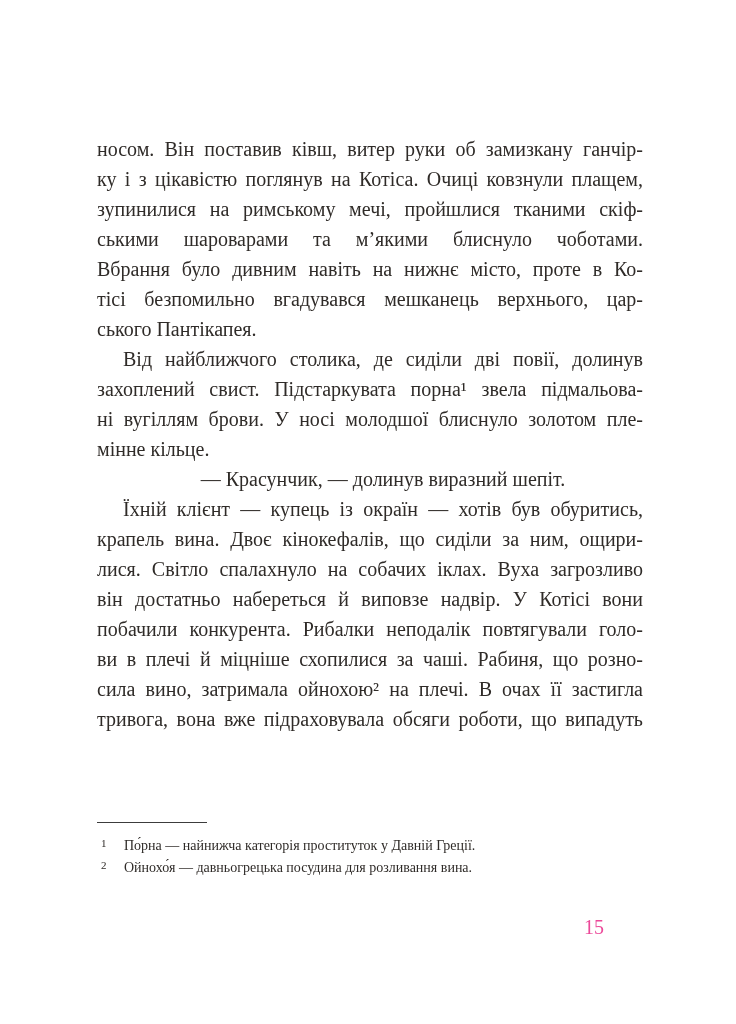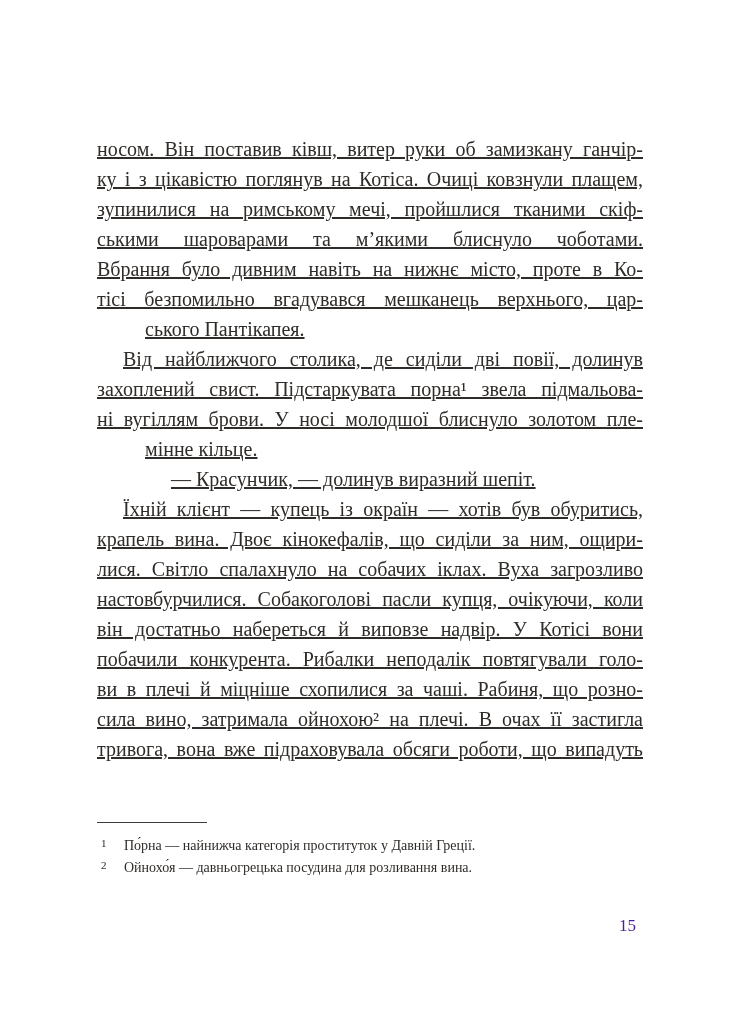--- a/index.html
+++ b/index.html
@@ -14,27 +14,27 @@
   }
   .text-block {
     position: absolute;
     left: 97px;
     top: 134px;
     width: 546px;
     font-size: 20px;
     line-height: 30px;
   }
   .para { margin: 0; }
-  .line { height: 30px; text-decoration: underline; }
+  .line { height: 30px; }
   .line.fill {
     text-align: justify;
     text-align-last: justify;
   }
-  .line.last { text-align: left; margin-left: 48px; }
-  .line.indent { text-indent: 26px; }
+  .line.last { text-align: left; }
+  .line.indent { text-indent: 26px; text-align: center; }
   .footnote-rule {
     position: absolute;
     left: 97px;
     top: 822px;
     width: 110px;
     height: 1px;
     background: #3c3c3c;
   }
   .footnotes {
     position: absolute;
@@ -57,23 +57,23 @@
     top: -3px;
     flex: 0 0 auto;
   }
   .fn-text {
     flex: 1;
     font-size: 14px;
   }
   .folio {
     position: absolute;
     top: 916px;
-    right: 100px;
-    font-size: 17px;
-    color: #4c1d95;
+    right: 132px;
+    font-size: 20px;
+    color: #ec4899;
   }
 </style>
 </head>
 <body>
 
 <div class="page">
   <div class="text-block" id="body-text">
       <div class="para">
         <div class="line fill">носом. Він поставив ківш, витер руки об замизкану ганчір-</div>
         <div class="line fill">ку і з цікавістю поглянув на Котіса. Очиці ковзнули плащем,</div>
@@ -89,21 +89,20 @@
         <div class="line fill">ні вугіллям брови. У носі молодшої блиснуло золотом пле-</div>
         <div class="line last">мінне кільце.</div>
       </div>
       <div class="para">
         <div class="line last indent">— Красунчик, — долинув виразний шепіт.</div>
       </div>
       <div class="para">
         <div class="line fill indent">Їхній клієнт — купець із окраїн — хотів був обуритись,</div>
         <div class="line fill">крапель вина. Двоє кінокефалів, що сиділи за ним, ощири-</div>
         <div class="line fill">лися. Світло спалахнуло на собачих іклах. Вуха загрозливо</div>
-        <div class="line fill">настовбурчилися. Собакоголові пасли купця, очікуючи, коли</div>
         <div class="line fill">він достатньо набереться й виповзе надвір. У Котісі вони</div>
         <div class="line fill">побачили конкурента. Рибалки неподалік повтягували голо-</div>
         <div class="line fill">ви в плечі й міцніше схопилися за чаші. Рабиня, що розно-</div>
         <div class="line fill">сила вино, затримала ойнохою² на плечі. В очах її застигла</div>
         <div class="line fill">тривога, вона вже підраховувала обсяги роботи, що випадуть</div>
       </div>
     </div>
   <div class="footnote-rule"></div>
   <div class="footnotes" id="footnotes">
       <div class="fn-row">

